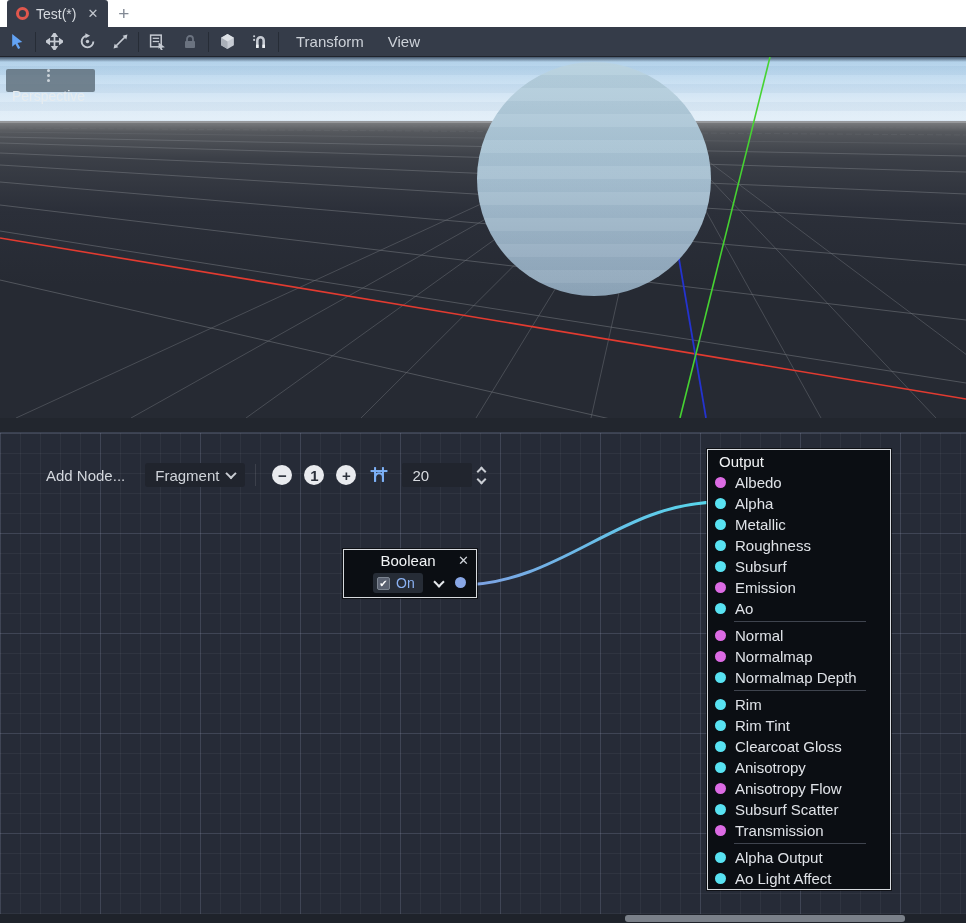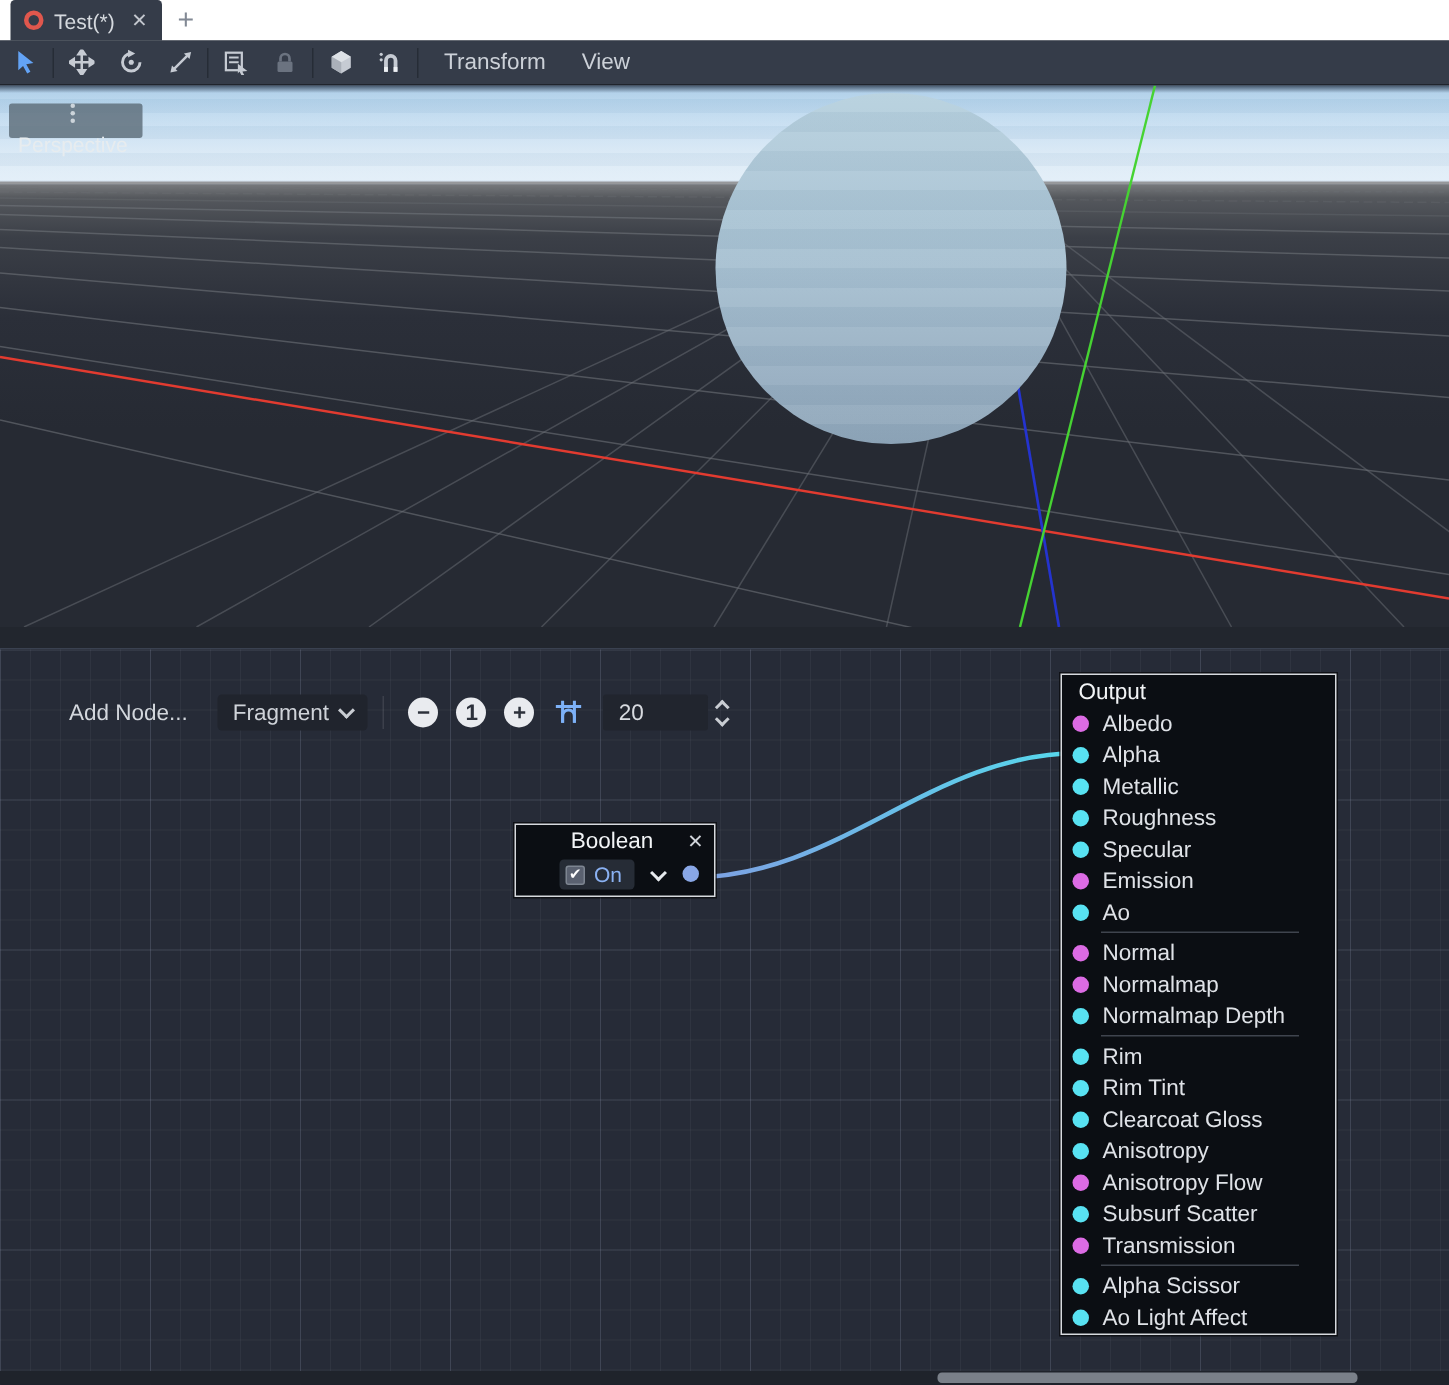--- a/index.html
+++ b/index.html
@@ -298,21 +298,21 @@
           <div class="port-row">
             <span class="port-dot" style="background: rgb(88, 226, 242);"></span>
             <span class="port-label">Metallic</span>
           </div>
           <div class="port-row">
             <span class="port-dot" style="background: rgb(88, 226, 242);"></span>
             <span class="port-label">Roughness</span>
           </div>
           <div class="port-row">
             <span class="port-dot" style="background: rgb(88, 226, 242);"></span>
-            <span class="port-label">Specular</span>
+            <span class="port-label">Subsurf</span>
           </div>
           <div class="port-row">
             <span class="port-dot" style="background: rgb(220, 107, 228);"></span>
             <span class="port-label">Emission</span>
           </div>
           <div class="port-row">
             <span class="port-dot" style="background: rgb(88, 226, 242);"></span>
             <span class="port-label">Ao</span>
           </div>
           <div class="port-sep"></div>
@@ -353,21 +353,21 @@
             <span class="port-dot" style="background: rgb(88, 226, 242);"></span>
             <span class="port-label">Subsurf Scatter</span>
           </div>
           <div class="port-row">
             <span class="port-dot" style="background: rgb(220, 107, 228);"></span>
             <span class="port-label">Transmission</span>
           </div>
           <div class="port-sep"></div>
           <div class="port-row">
             <span class="port-dot" style="background: rgb(88, 226, 242);"></span>
-            <span class="port-label">Alpha Scissor</span>
+            <span class="port-label">Alpha Output</span>
           </div>
           <div class="port-row">
             <span class="port-dot" style="background: rgb(88, 226, 242);"></span>
             <span class="port-label">Ao Light Affect</span>
           </div>
         </div>
     </div>
 
     <div class="hscroll-track">
       <div class="hscroll-thumb"></div>

